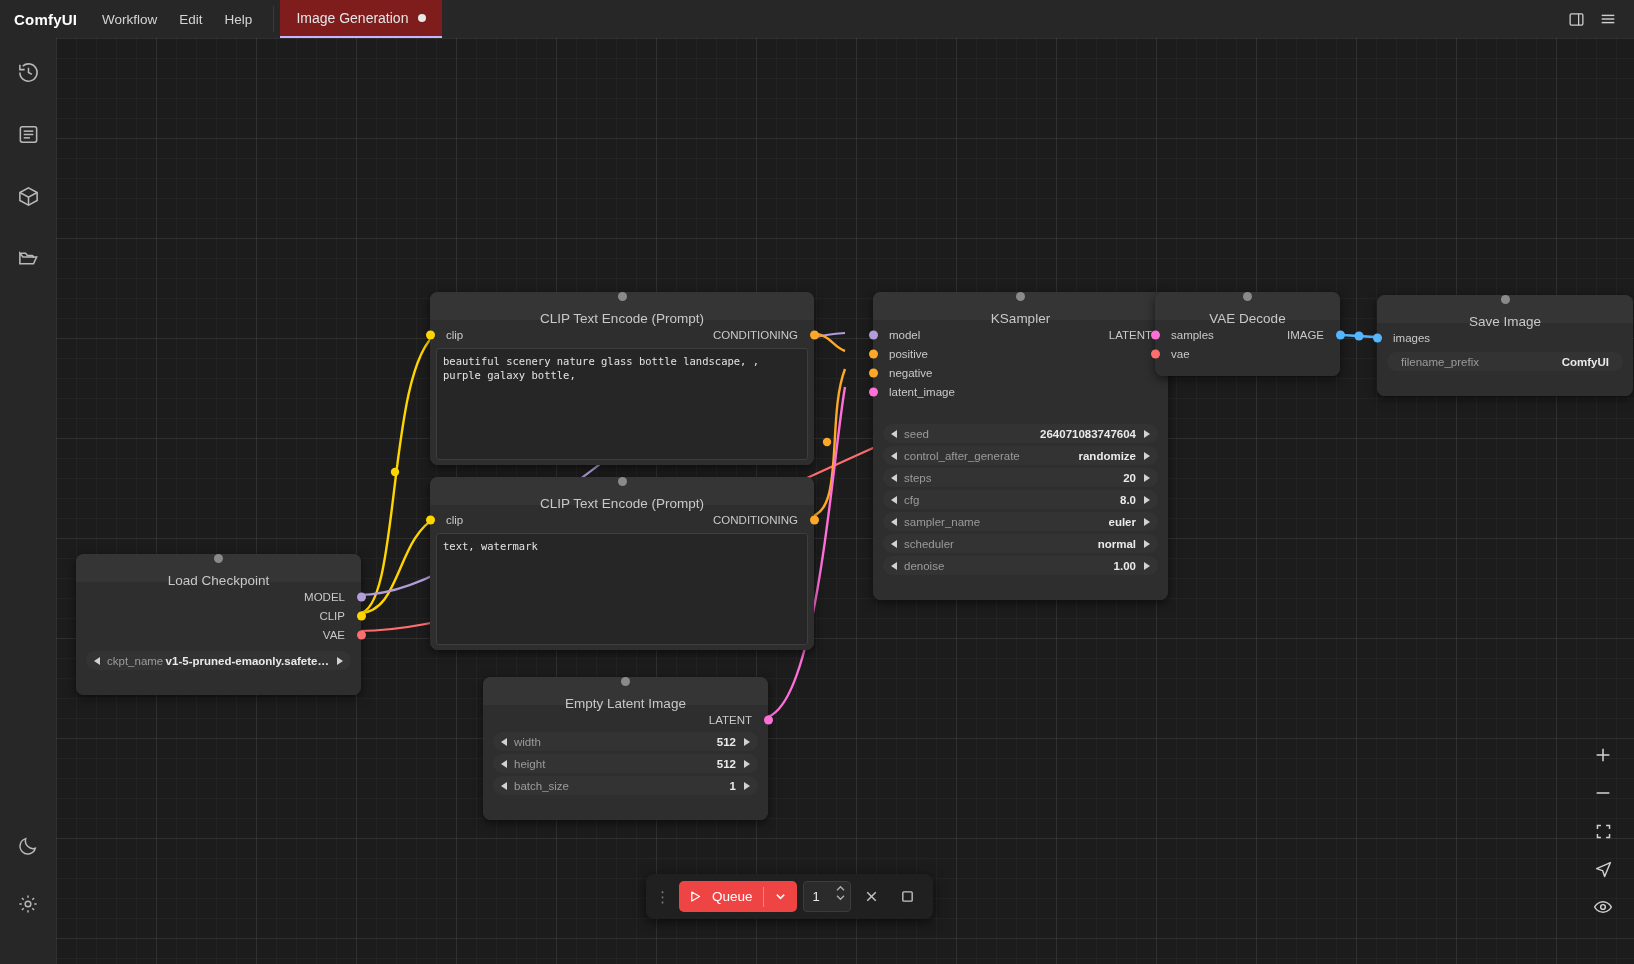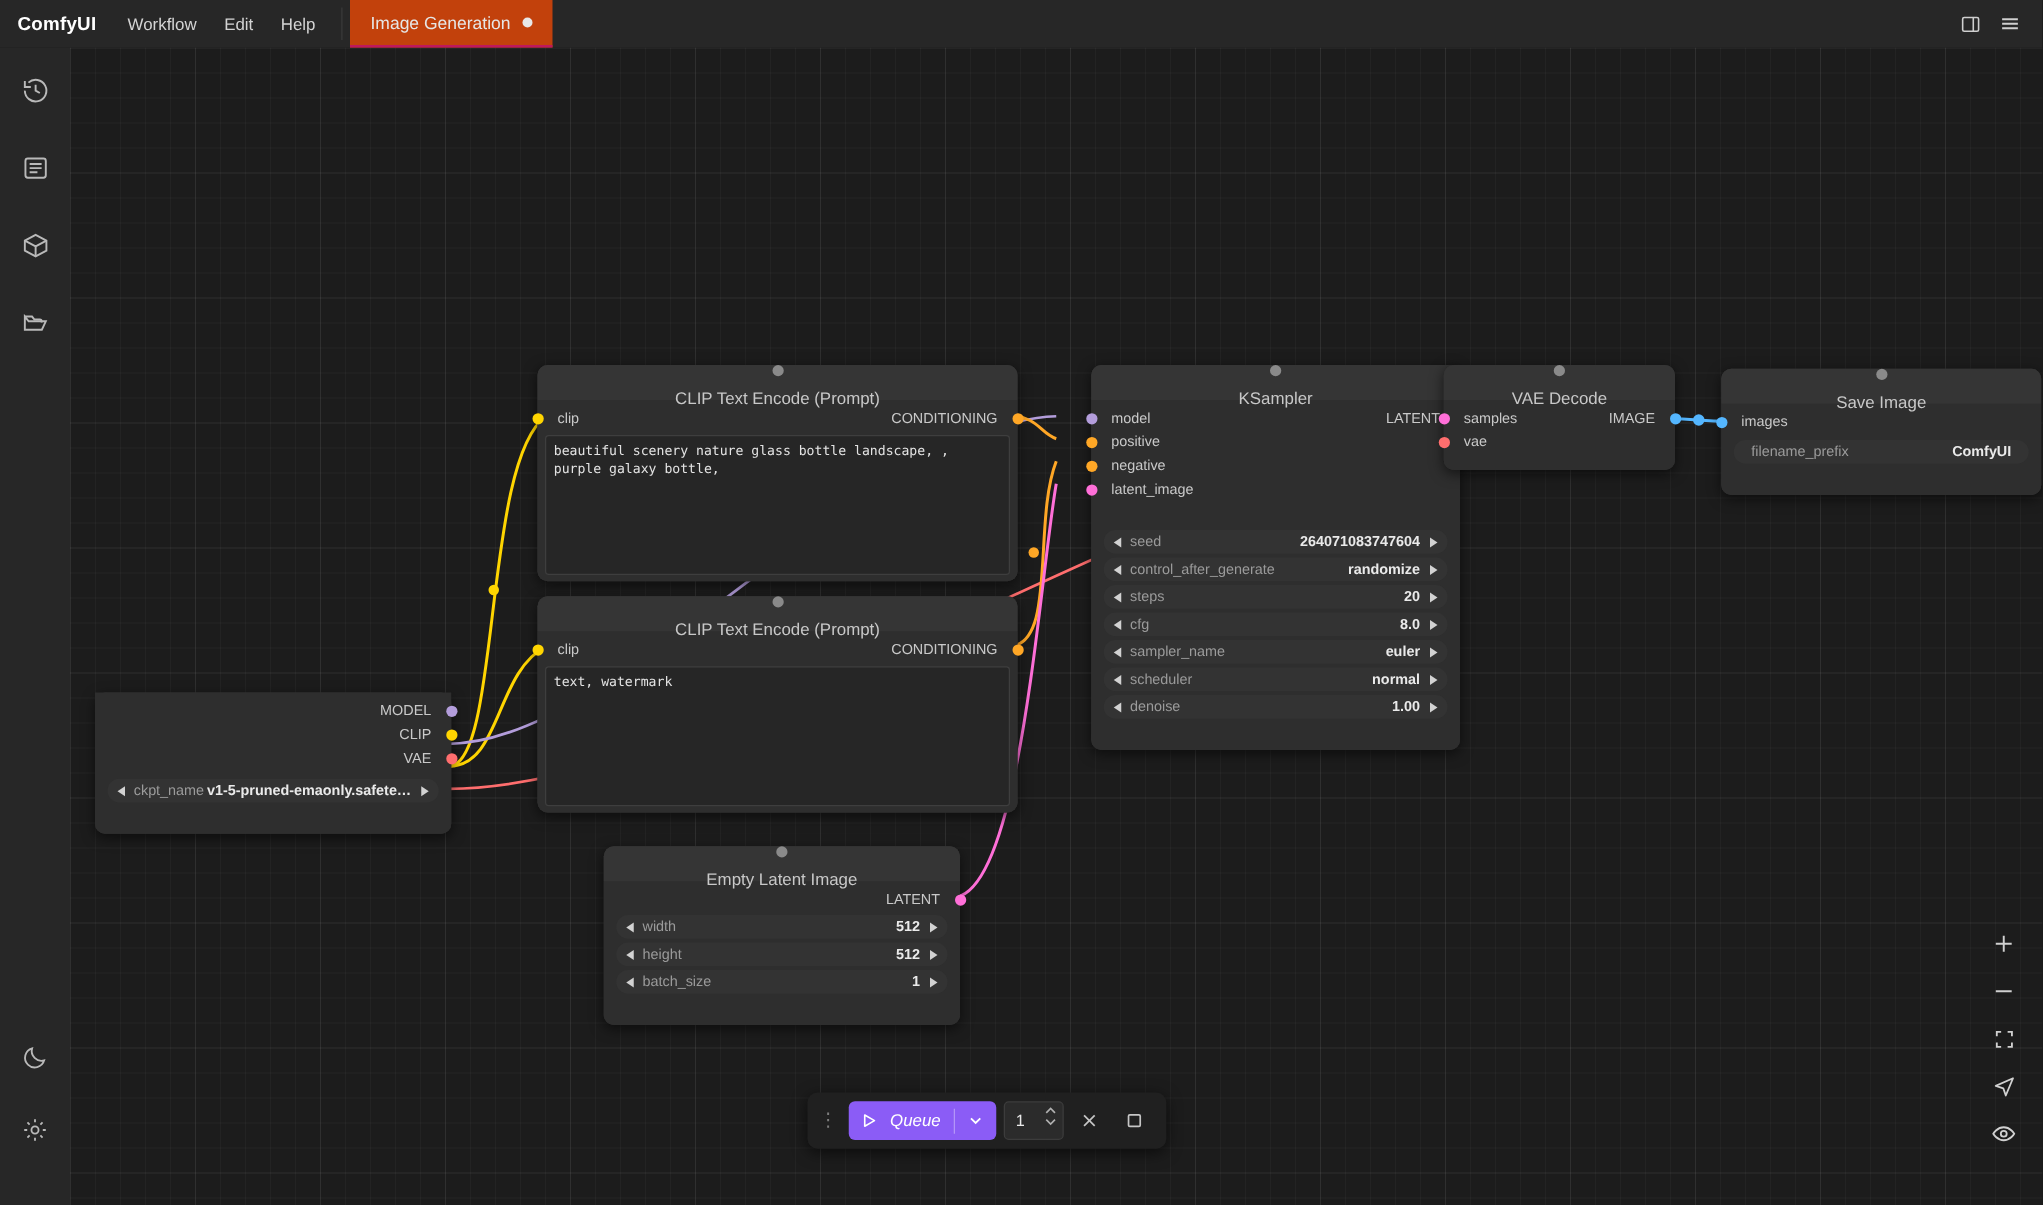--- a/index.html
+++ b/index.html
@@ -27,22 +27,22 @@
   .menu-item {
     display: flex; align-items: center; padding: 0 11px;
     color: #d4d4d4; font-size: 13.5px;
     cursor: default;
   }
   #menu-sep { width: 1px; background: #3a3a3a; margin: 6px 6px 6px 10px; }
   #tabstrip { display: flex; align-items: stretch; }
   .wf-tab {
     display: flex; align-items: center; gap: 10px;
     padding: 0 16px;
-    background: #c2410c;
-    border-bottom: 2px solid #be185d;
+    background: #7f1d1d;
+    border-bottom: 2px solid #c4b5fd;
     color: #e6e6e6; font-size: 14px;
   }
   .wf-dot { width: 8px; height: 8px; border-radius: 50%; background: #e8e8e8; }
   #topbar-right { margin-left: auto; display: flex; align-items: center; gap: 4px; padding-right: 12px; }
   .tb-icon {
     width: 28px; height: 28px; display: flex; align-items: center; justify-content: center;
     color: #cfcfcf;
   }
 
   
@@ -157,23 +157,23 @@
     background: #202020;
     border-radius: 8px;
     display: flex; align-items: center;
     padding: 0 10px 0 4px;
     gap: 6px;
     box-shadow: 0 3px 12px rgba(0,0,0,.6);
     z-index: 30;
   }
   #grip { color: #7d7d7d; font-size: 15px; letter-spacing: -2px; padding: 0 5px 0 5px; line-height: 10px; }
   #queue-btn {
-    height: 31px; background: #8b5cf6; border-radius: 5px;
+    height: 31px; background: #ef4444; border-radius: 5px;
     display: flex; align-items: center; gap: 10px;
-    padding: 0 10px; color: #fff; font-size: 13.5px; font-style: italic;
+    padding: 0 10px; color: #fff; font-size: 13.5px;
   }
   #queue-btn .sep { width: 1px; height: 20px; background: rgba(255,255,255,.35); }
   #qcount {
     height: 31px; width: 48px; background: #2b2b2b; border: 1px solid #3c3c3c;
     border-radius: 4px; display: flex; align-items: center;
     color: #eaeaea; font-size: 13px; padding-left: 9px; position: relative;
   }
   #qspin { position: absolute; right: 4px; top: 3px; display: flex; flex-direction: column; gap: 2px; color: #b0b0b0; }
   .qbar-icon { width: 30px; height: 30px; display: flex; align-items: center; justify-content: center; color: #c6c6c6; }
 
@@ -286,20 +286,24 @@
     <path d="M706,680 C760,680 775,430 789,349" stroke="#ff6fd8" stroke-width="2.4" fill="none"></path>
 
     <path d="M1060,295 C1080,295 1085,297 1104,297" stroke="#ff6fd8" stroke-width="2.4" fill="none"></path>
     <circle cx="1083" cy="296" r="4.6" fill="#ff6fd8"></circle>
 
     <path d="M1279,297 C1300,297 1305,299 1326,299" stroke="#54b6ff" stroke-width="2.4" fill="none"></path>
     <circle cx="1303" cy="298" r="4.6" fill="#54b6ff"></circle>
   </svg>
 
   <div class="node" style="left:20px; top:516px; width:285px;">
+    <div class="node-title">
+      <span class="title-dot"></span>
+      <span>Load Checkpoint</span>
+    </div>
     <div class="node-body">
       <div class="slot-row slot-out">
         <span>MODEL</span>
         <span class="dot dot-r c-model"></span>
       </div>
       <div class="slot-row slot-out">
         <span>CLIP</span>
         <span class="dot dot-r c-clip"></span>
       </div>
       <div class="slot-row slot-out">

